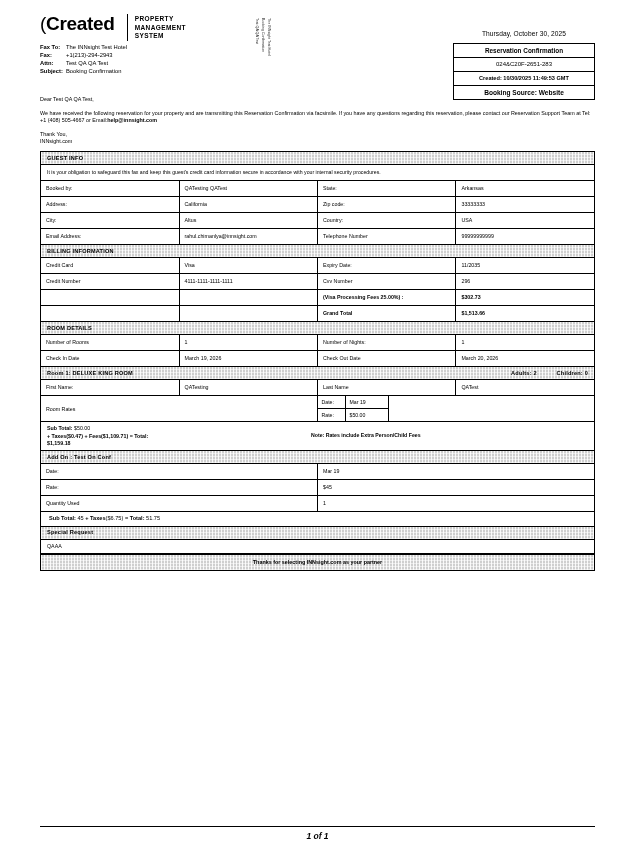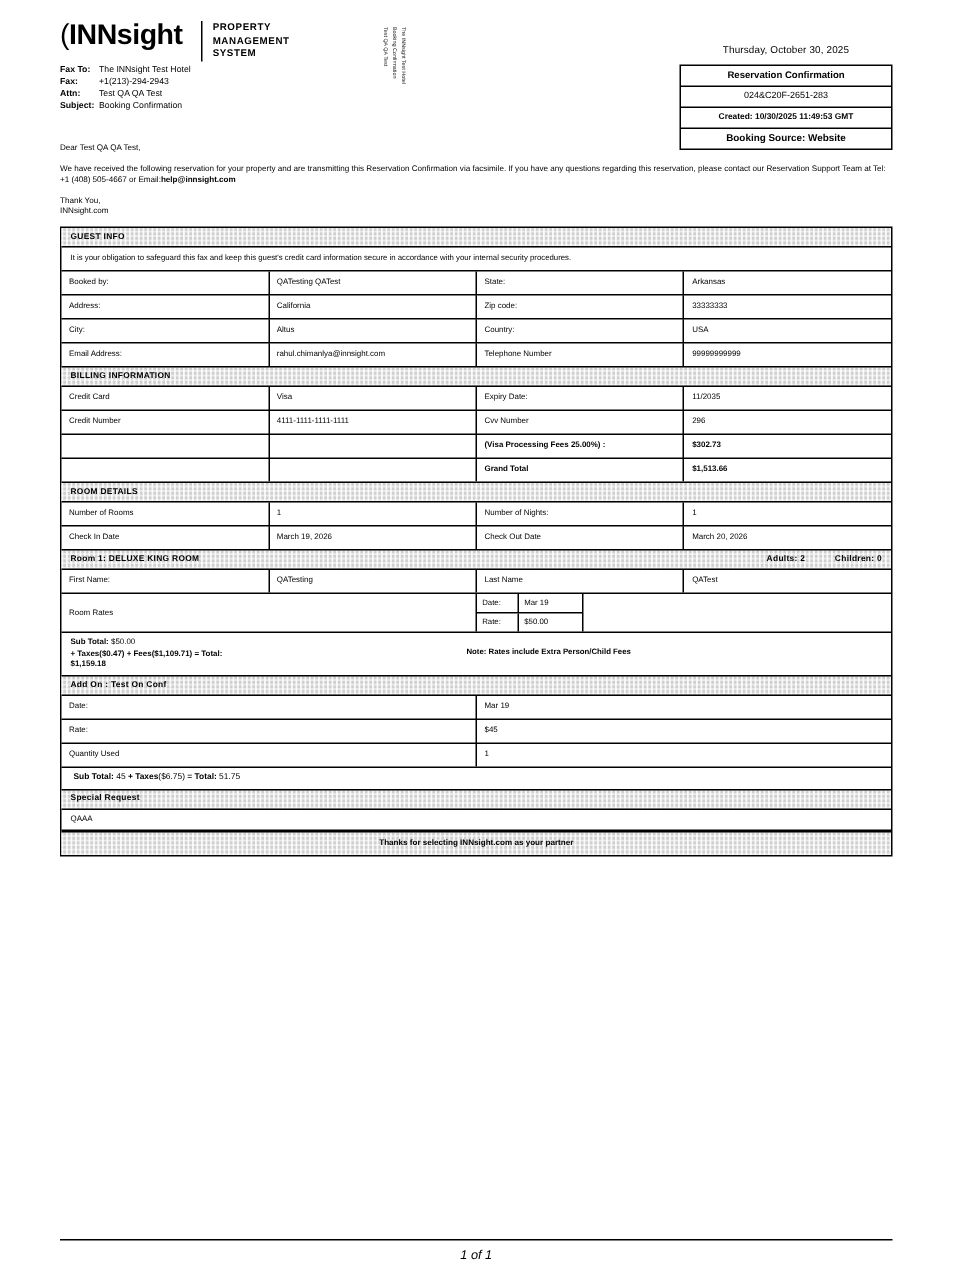--- a/index.html
+++ b/index.html
@@ -129,32 +129,32 @@
   .minibox .mr:last-child{border-bottom:none;}
   .minibox .mk{width:28px;border-right:1px solid #000;font-size:5.2px;padding:2.5px 4px;line-height:7px;box-sizing:border-box;}
   .minibox .mv{width:42px;font-size:5.2px;padding:2.5px 4px;line-height:7px;box-sizing:border-box;}
   .rates-pad{flex:1 1 auto;}
 
   
   .footer{
     position:absolute;left:40px;right:40px;bottom:16px;
     border-top:1px solid #000;padding-top:4px;text-align:center;
   }
-  .footer .pg{font-size:8.5px;font-style:italic;font-weight:normal;}
+  .footer .pg{font-size:8.5px;font-style:italic;font-weight:bold;}
 </style>
 </head>
 <body>
 
 <div class="page">
 
   <div class="header">
 
     <div class="logo-row">
       <div class="logo-mark">
-        <span class="paren">(</span><span>INNsight</span>
+        <span class="paren">(</span><span>Created</span>
       </div>
       <div class="logo-sub">
         <div>PROPERTY</div>
         <div>MANAGEMENT</div>
         <div>SYSTEM</div>
       </div>
     </div>
 
     <div class="vert-text">
       <span>Test QA QA Test</span>

